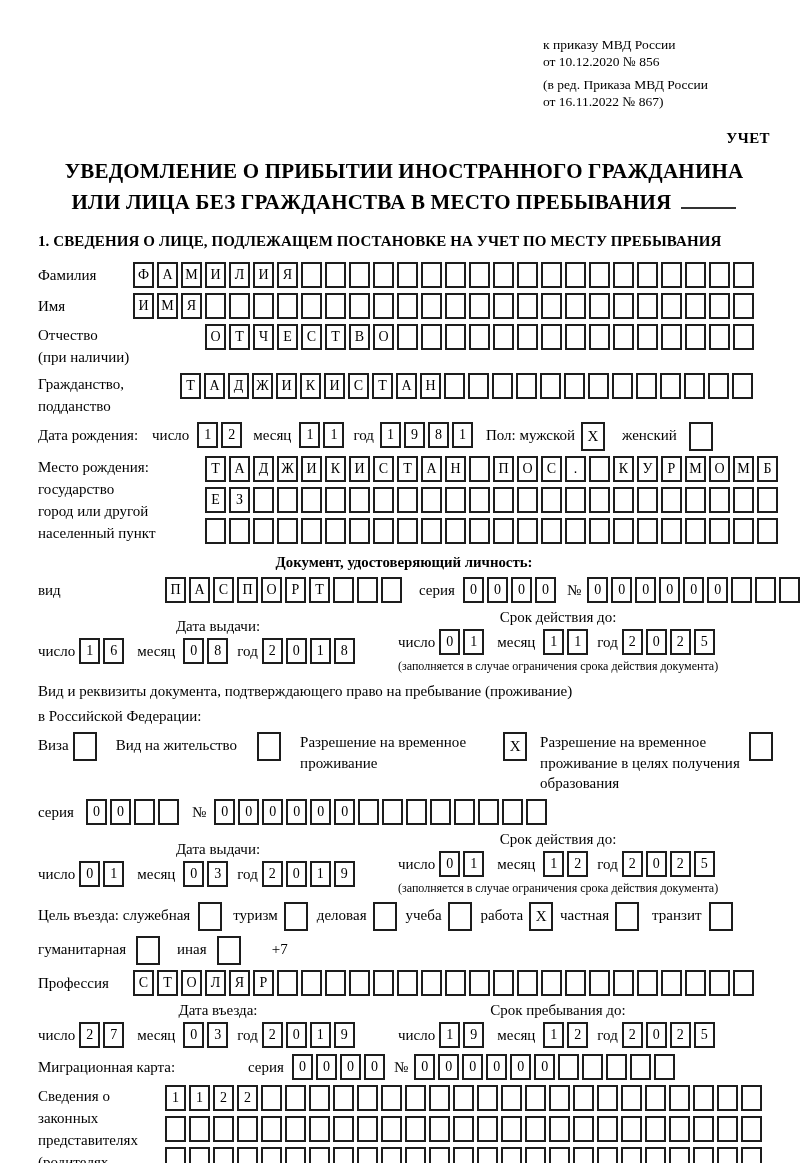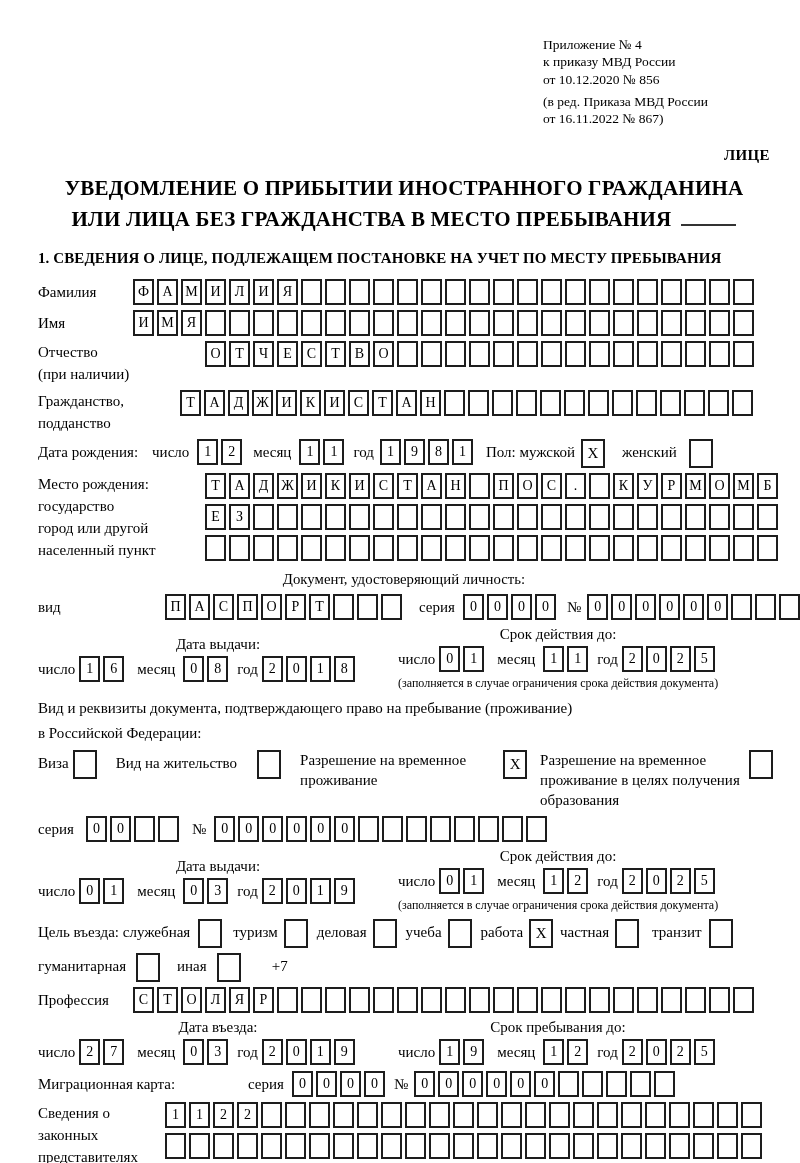--- a/index.html
+++ b/index.html
@@ -17,46 +17,45 @@
   .lbl2{flex:none;line-height:22px}
   .cells{flex:none;white-space:nowrap}
   .cell{display:inline-block;box-sizing:border-box;width:21px;height:26px;border:2px solid #1d1d1d;
     margin-right:3px;text-align:center;font-size:14px;line-height:22px;vertical-align:top;background:#fff}
   .cell.cb{width:24px;height:29px;line-height:25px;font-size:15px}
   .cellrow{white-space:nowrap;margin-bottom:5px}
   .w95{width:95px}.w127{width:127px}.w142{width:142px}.w167{width:167px}.w170{width:170px}
   .ml4{margin-left:4px}.ml6{margin-left:6px}.ml8{margin-left:8px}.ml10{margin-left:10px}
   .ml12{margin-left:12px}.ml14{margin-left:14px}.ml16{margin-left:16px}.ml20{margin-left:20px}
   .ml28{margin-left:28px}.ml40{margin-left:40px}.ml78{}
-  .dochdr{text-align:center;font-weight:normal;margin:4px 0 6px 0;font-size:14.8px}
+  .dochdr{text-align:center;font-weight:bold;margin:4px 0 6px 0;font-size:14.8px}
   .daterow{display:flex;align-items:center;margin-bottom:6px}
   .dcol1{width:360px;flex:none}
   .dcol2{flex:none}
   .dtitle{text-align:center;margin-bottom:3px;line-height:18px}
   .dfields{display:flex;align-items:flex-start;white-space:nowrap}
   .dnote{font-size:12px;margin-top:4px;white-space:nowrap}
   .para{line-height:1.55;margin-bottom:2px}
   .opts{display:flex;align-items:flex-start;margin:4px 0 6px 0}
   .optlbl{text-align:left;line-height:1.35;flex:none}
   .w195{width:195px}.w205{width:205px}
 </style>
 </head>
 <body>
 
 <div class="page">
 
   <div class="ref">
-    <div>Приложение № 4</div>
     <div>к приказу МВД России</div>
     <div>от 10.12.2020 № 856</div>
     <div class="sub">(в ред. Приказа МВД России</div>
     <div>от 16.11.2022 № 867)</div>
   </div>
 
-  <div class="forma">ЛИЦЕ</div>
+  <div class="forma">УЧЕТ</div>
 
   <div class="title">
     <div>УВЕДОМЛЕНИЕ О ПРИБЫТИИ ИНОСТРАННОГО ГРАЖДАНИНА</div>
     <div><span>ИЛИ ЛИЦА БЕЗ ГРАЖДАНСТВА В МЕСТО ПРЕБЫВАНИЯ</span><span class="blank"></span></div>
   </div>
 
   <div class="sec">1. СВЕДЕНИЯ О ЛИЦЕ, ПОДЛЕЖАЩЕМ ПОСТАНОВКЕ НА УЧЕТ ПО МЕСТУ ПРЕБЫВАНИЯ</div>
 
   <div class="row">
     <span class="lbl w95">Фамилия</span>

